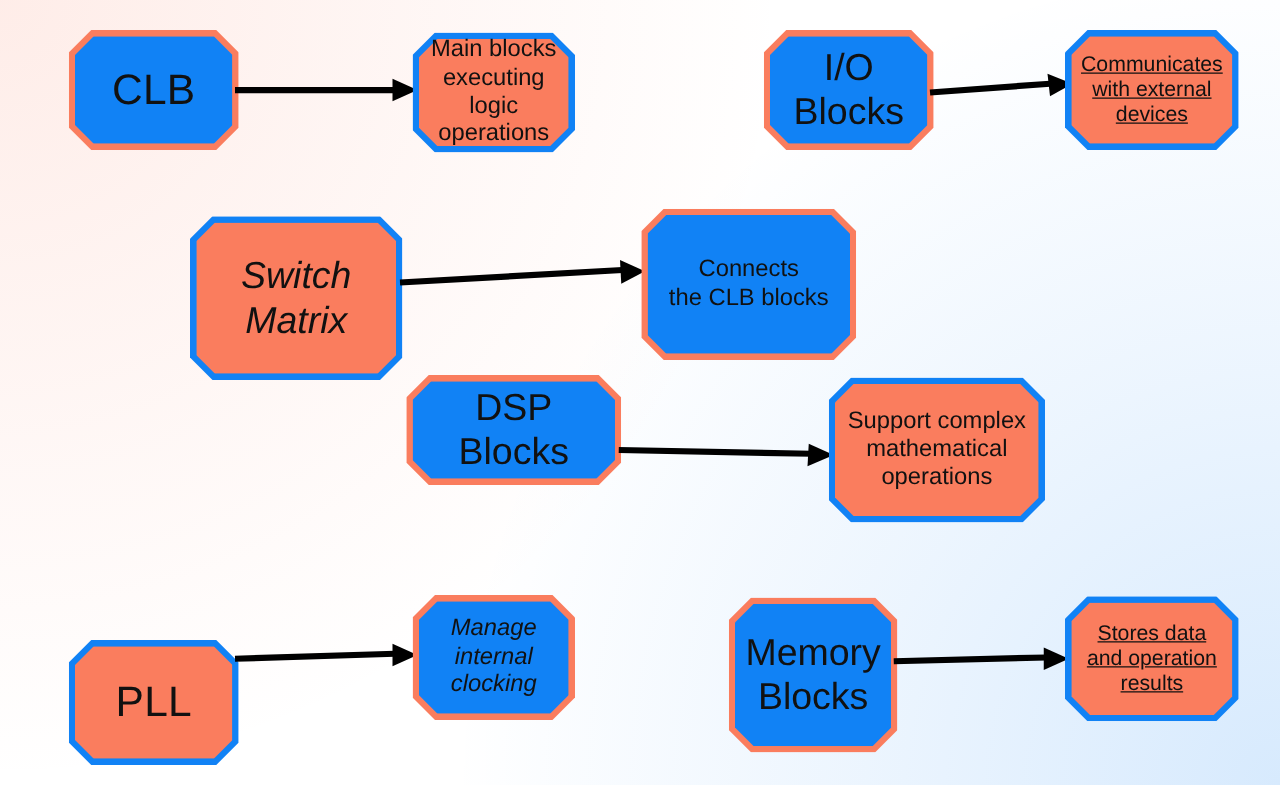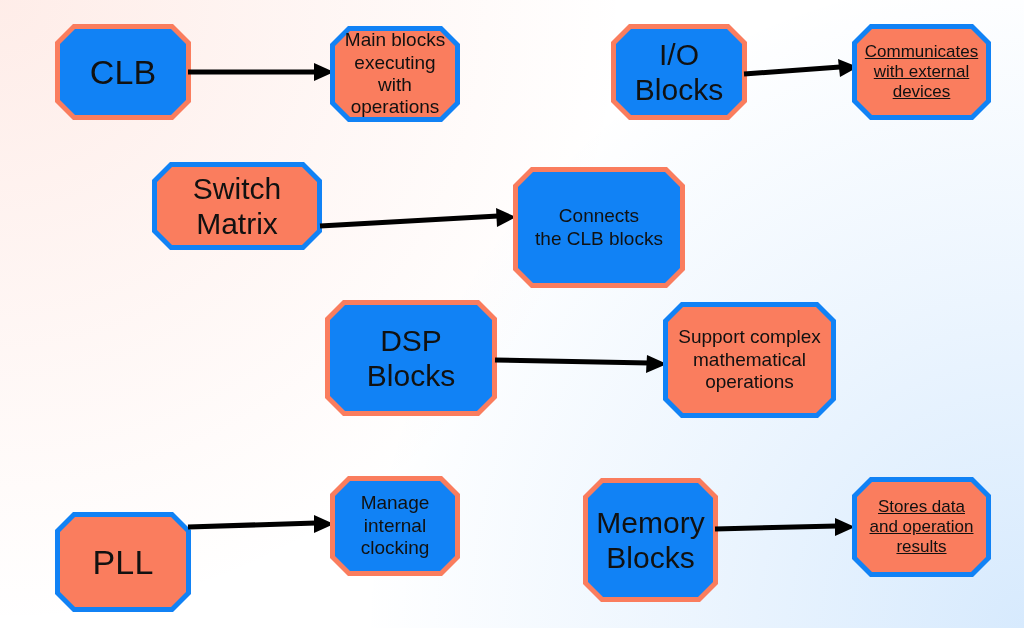--- a/index.html
+++ b/index.html
@@ -124,21 +124,21 @@
   <div class="arrow" style="left:188px; top:59px; width:146px;">
     <svg viewBox="0 0 146 26" preserveAspectRatio="none">
       <line x1="0" y1="13" x2="128" y2="13" stroke="#000000" stroke-width="5"></line>
       <polygon points="126,4 146,13 126,22" fill="#000000"></polygon>
     </svg>
   </div>
 
   <div class="node salmon-fill desc-node" style="left:330px; top:26px; width:130px; height:96px;">
     <span class="fill"></span>
     <span class="label">Main blocks
-executing with
+executing logic
 operations</span>
   </div>
 
   <div class="node blue-fill title-sm" style="left:611px; top:24px; width:136px; height:96px;">
     <span class="fill"></span>
     <span class="label">I/O
 Blocks</span>
   </div>
 
   <div class="arrow" style="left:744px; top:57px; width:114px;">
@@ -148,40 +148,40 @@
     </svg>
   </div>
 
   <div class="node salmon-fill desc-sm" style="left:852px; top:24px; width:139px; height:96px;">
     <span class="fill"></span>
     <span class="label">Communicates
 with external
 devices</span>
   </div>
 
-  <div class="node salmon-fill title-sm" style="left:152px; top:162px; width:170px; height:88px;">
+  <div class="node salmon-fill title-sm" style="left:152px; top:173px; width:170px; height:131px;font-style:italic;">
     <span class="fill"></span>
     <span class="label">Switch
 Matrix</span>
   </div>
 
   <div class="arrow" style="left:320px; top:206px; width:196px;">
     <svg viewBox="0 0 196 26" preserveAspectRatio="none">
       <line x1="0" y1="20" x2="178" y2="10" stroke="#000000" stroke-width="5"></line>
       <polygon points="176,2 196,11 177,21" fill="#000000"></polygon>
     </svg>
   </div>
 
   <div class="node blue-fill desc-node" style="left:513px; top:167px; width:172px; height:121px;">
     <span class="fill"></span>
     <span class="label">Connects
 the CLB blocks</span>
   </div>
 
-  <div class="node blue-fill title-sm" style="left:325px; top:300px; width:172px; height:116px;text-align:center;">
+  <div class="node blue-fill title-sm" style="left:325px; top:300px; width:172px; height:88px;text-align:center;">
     <span class="fill"></span>
     <span class="label">DSP
 Blocks</span>
   </div>
 
   <div class="arrow" style="left:495px; top:350px; width:172px;">
     <svg viewBox="0 0 172 26" preserveAspectRatio="none">
       <line x1="0" y1="10" x2="154" y2="13" stroke="#000000" stroke-width="5"></line>
       <polygon points="152,5 172,14 151,23" fill="#000000"></polygon>
     </svg>
@@ -199,21 +199,21 @@
     <span class="label">PLL</span>
   </div>
 
   <div class="arrow" style="left:188px; top:512px; width:146px;">
     <svg viewBox="0 0 146 26" preserveAspectRatio="none">
       <line x1="0" y1="15" x2="128" y2="11" stroke="#000000" stroke-width="5"></line>
       <polygon points="126,3 146,12 126,21" fill="#000000"></polygon>
     </svg>
   </div>
 
-  <div class="node blue-fill desc-node" style="left:330px; top:476px; width:130px; height:100px;">
+  <div class="node blue-fill desc-node" style="left:330px; top:476px; width:130px; height:100px;font-style:italic;">
     <span class="fill"></span>
     <span class="label">Manage
 internal
 clocking</span>
   </div>
 
   <div class="node blue-fill title-sm" style="left:583px; top:478px; width:135px; height:124px;">
     <span class="fill"></span>
     <span class="label">Memory
 Blocks</span>

